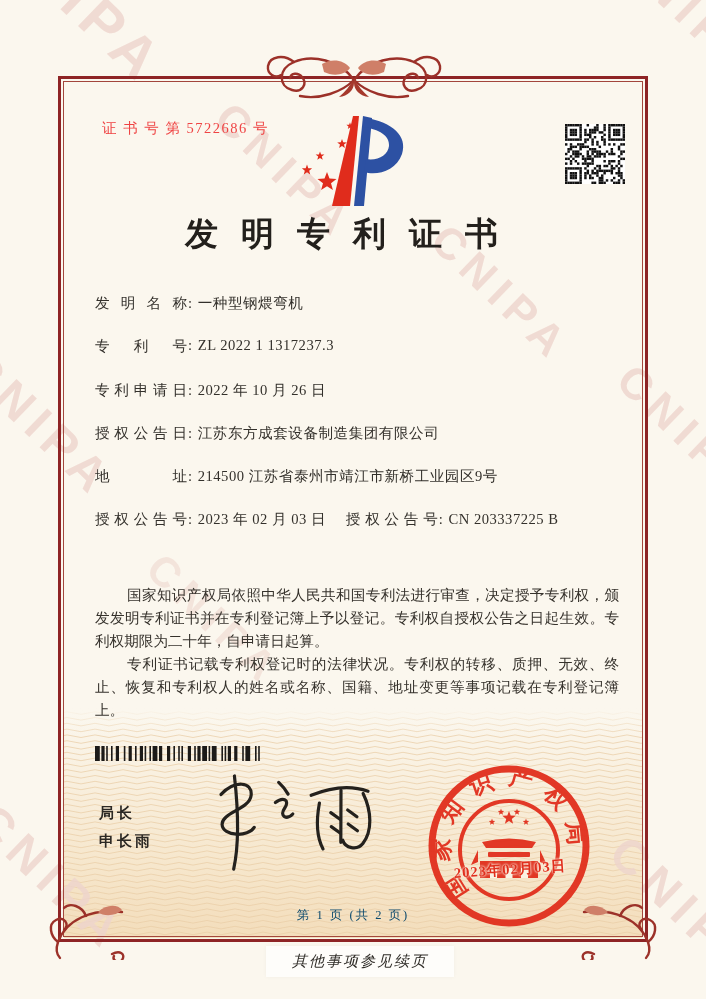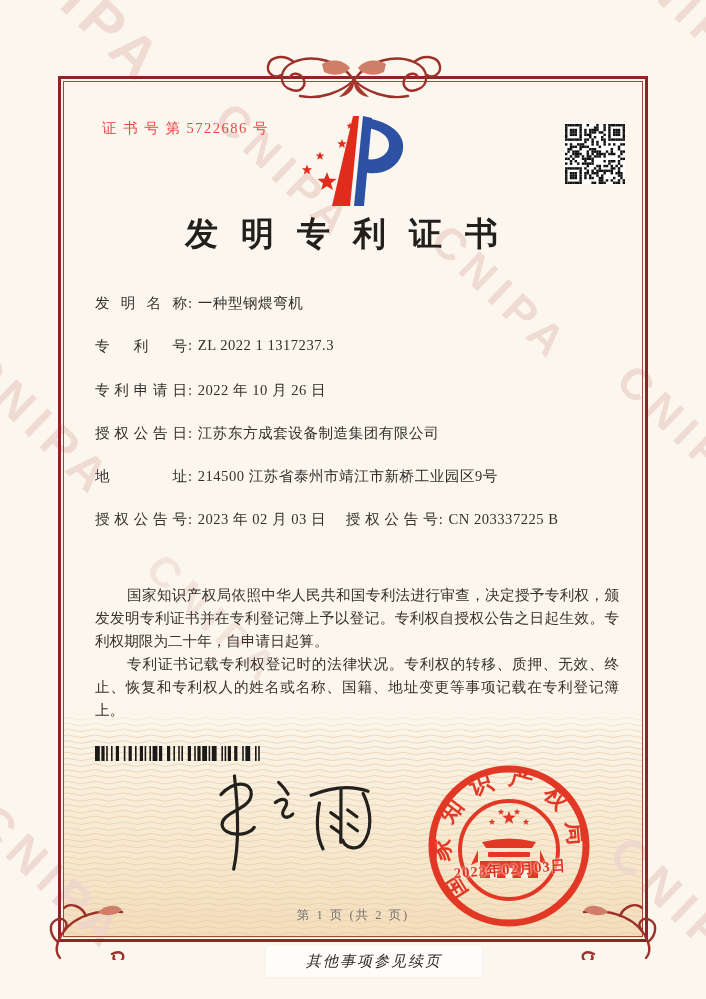--- a/index.html
+++ b/index.html
@@ -77,24 +77,24 @@
   .sealdate{
     position:absolute; left:430px; top:860px; width:160px; z-index:4;
     text-align:center; font-size:14.5px; font-weight:700; color:#e12f1d;
     letter-spacing:1px; transform:rotate(-4deg);
     text-shadow:0 0 2px #fcf4e6,0 0 3px #fcf4e6;
     white-space:nowrap;
   }
   
   .pageinfo{
     position:absolute; left:58px; top:907px; width:590px; z-index:2;
-    text-align:center; font-size:12.5px; letter-spacing:2px; color:#737373;
+    text-align:center; font-size:12.5px; letter-spacing:2px; color:#0c4a6e;
   }
   .notestrip{
-    position:absolute; left:266px; top:946px; width:216px; height:31px; z-index:2;
+    position:absolute; left:266px; top:946px; width:188px; height:31px; z-index:2;
     background:#fefdfa; box-shadow:0 0 4px rgba(0,0,0,.04);
     text-align:center; line-height:31px; font-size:15px; font-style:italic;
     letter-spacing:2px; color:#2f2c27;
   }
   .orn{ position:absolute; z-index:2; pointer-events:none; }
 </style>
 </head>
 <body>
 
 <div class="page">
@@ -565,20 +565,24 @@
       <rect x="126.4" y="0" width="1.6" height="15" fill="#1c1a18"></rect>
       <rect x="129.6" y="0" width="1.6" height="15" fill="#1c1a18"></rect>
       <rect x="132.8" y="0" width="3.2" height="15" fill="#1c1a18"></rect>
       <rect x="139.2" y="0" width="3.2" height="15" fill="#1c1a18"></rect>
       <rect x="147.2" y="0" width="1.6" height="15" fill="#1c1a18"></rect>
       <rect x="150.4" y="0" width="4.8" height="15" fill="#1c1a18"></rect>
       <rect x="160.0" y="0" width="1.6" height="15" fill="#1c1a18"></rect>
       <rect x="163.2" y="0" width="1.6" height="15" fill="#1c1a18"></rect>
     </svg>
 
+  <div class="director">
+    <div>局长</div>
+    <div>申长雨</div>
+  </div>
 
   <svg class="sig" width="200" height="100" viewBox="0 0 200 100" xmlns="http://www.w3.org/2000/svg">
     <g fill="none" stroke="#24211d" stroke-width="3.2" stroke-linecap="round">
       <path d="M30,22 C44,8 62,10 60,24 C58,38 30,40 30,52 C30,64 56,66 62,56"></path>
       <path d="M44,4 C46,30 48,66 40,97"></path>
       <path d="M88,12 C92,16 95,20 97,24"></path>
       <path d="M84,32 C92,26 99,30 93,38 C87,46 95,50 101,44"></path>
       <path d="M120,26 C142,18 162,18 177,24"></path>
       <path d="M128,34 C124,52 124,68 130,80"></path>
       <path d="M172,26 C180,44 180,64 170,76 C164,83 152,80 150,72"></path>

